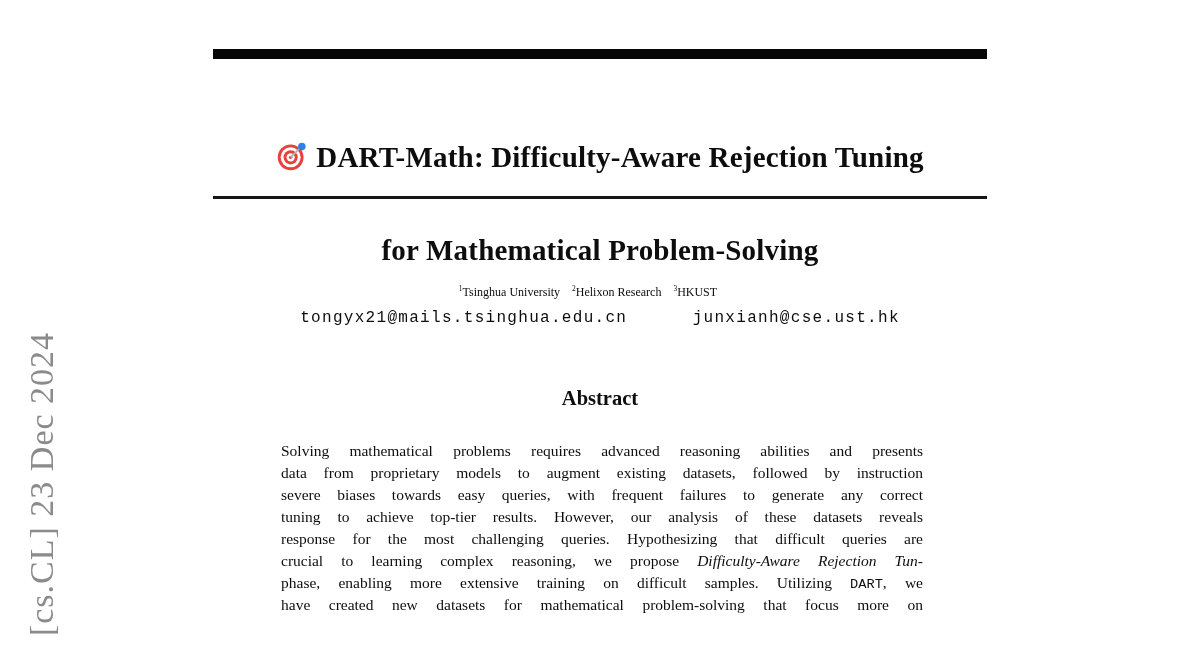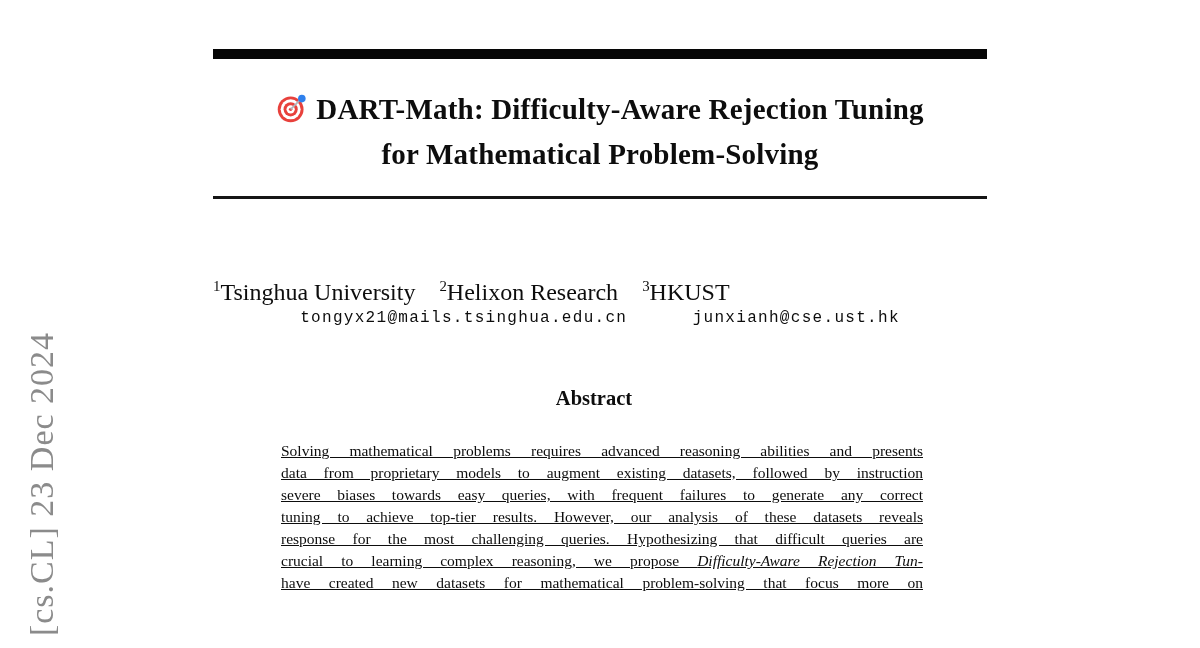--- a/index.html
+++ b/index.html
@@ -29,56 +29,55 @@
   .rule-thin{
     position:absolute;left:213px;top:196px;
     width:774px;height:3px;background:#151515;
   }
   .title{
     position:absolute;left:213px;top:87px;width:774px;
     margin:0;text-align:center;
     font-size:29px;font-weight:bold;line-height:45px;
     letter-spacing:0.2px;
   }
-  .title .tline{display:block;}
+  .title .tline{display:block;margin-top:48px;}
   .emoji{
     display:inline-block;width:31px;height:31px;
     vertical-align:-5px;margin-right:9px;
   }
   .authors{
     position:absolute;left:213px;top:244px;width:774px;
     text-align:center;font-size:19px;font-weight:bold;line-height:26px;
   }
   .affils{
-    position:absolute;left:213px;top:279px;width:774px;
-    text-align:left;font-size:24px;line-height:26px;
+    position:absolute;left:201px;top:279px;width:774px;
+    text-align:center;font-size:12px;line-height:26px;
     white-space:pre;
   }
   .emails{
     position:absolute;left:213px;top:306px;width:774px;
     text-align:center;
     font-family:"Liberation Mono","DejaVu Sans Mono",monospace;
     font-size:16px;letter-spacing:1.3px;line-height:24px;
     white-space:pre;
   }
   sup{font-size:0.62em;line-height:0;}
   .abs-head{
-    position:absolute;left:207px;top:387px;width:774px;
+    position:absolute;left:213px;top:387px;width:774px;
     margin:0;text-align:center;
     font-size:20.5px;font-weight:bold;
   }
   .abs-body{
     position:absolute;left:281px;top:440px;width:642px;
     font-size:15.5px;
   }
   .abs-line{
     line-height:22px;height:22px;
     text-align:justify;
     text-align-last:justify;
-    text-decoration:underline;
   }
   .abs-line .italic{font-style:italic;margin-top:23px;}
   .abs-line .mono,.mono{
     font-family:"Liberation Mono","DejaVu Sans Mono",monospace;
     font-size:0.88em;
   }
 </style>
 </head>
 <body>
 
@@ -112,16 +111,17 @@
 
   <h2 class="abs-head">Abstract</h2>
 
   <div class="abs-body">
       <div class="abs-line"><span>Solving mathematical problems requires advanced reasoning abilities and presents</span></div>
       <div class="abs-line"><span>data from proprietary models to augment existing datasets, followed by instruction</span></div>
       <div class="abs-line"><span>severe biases towards easy queries, with frequent failures to generate any correct</span></div>
       <div class="abs-line"><span>tuning to achieve top-tier results. However, our analysis of these datasets reveals</span></div>
       <div class="abs-line"><span>response for the most challenging queries. Hypothesizing that difficult queries are</span></div>
       <div class="abs-line"><span>crucial to learning complex reasoning, we propose </span><span class="italic">Difficulty-Aware Rejection Tun-</span></div>
+      <div class="abs-line"><span>phase, enabling more extensive training on difficult samples. Utilizing </span><span class="mono">DART</span><span>, we</span></div>
       <div class="abs-line"><span>have created new datasets for mathematical problem-solving that focus more on</span></div>
     </div>
 
 </div>
 
 </body></html>

